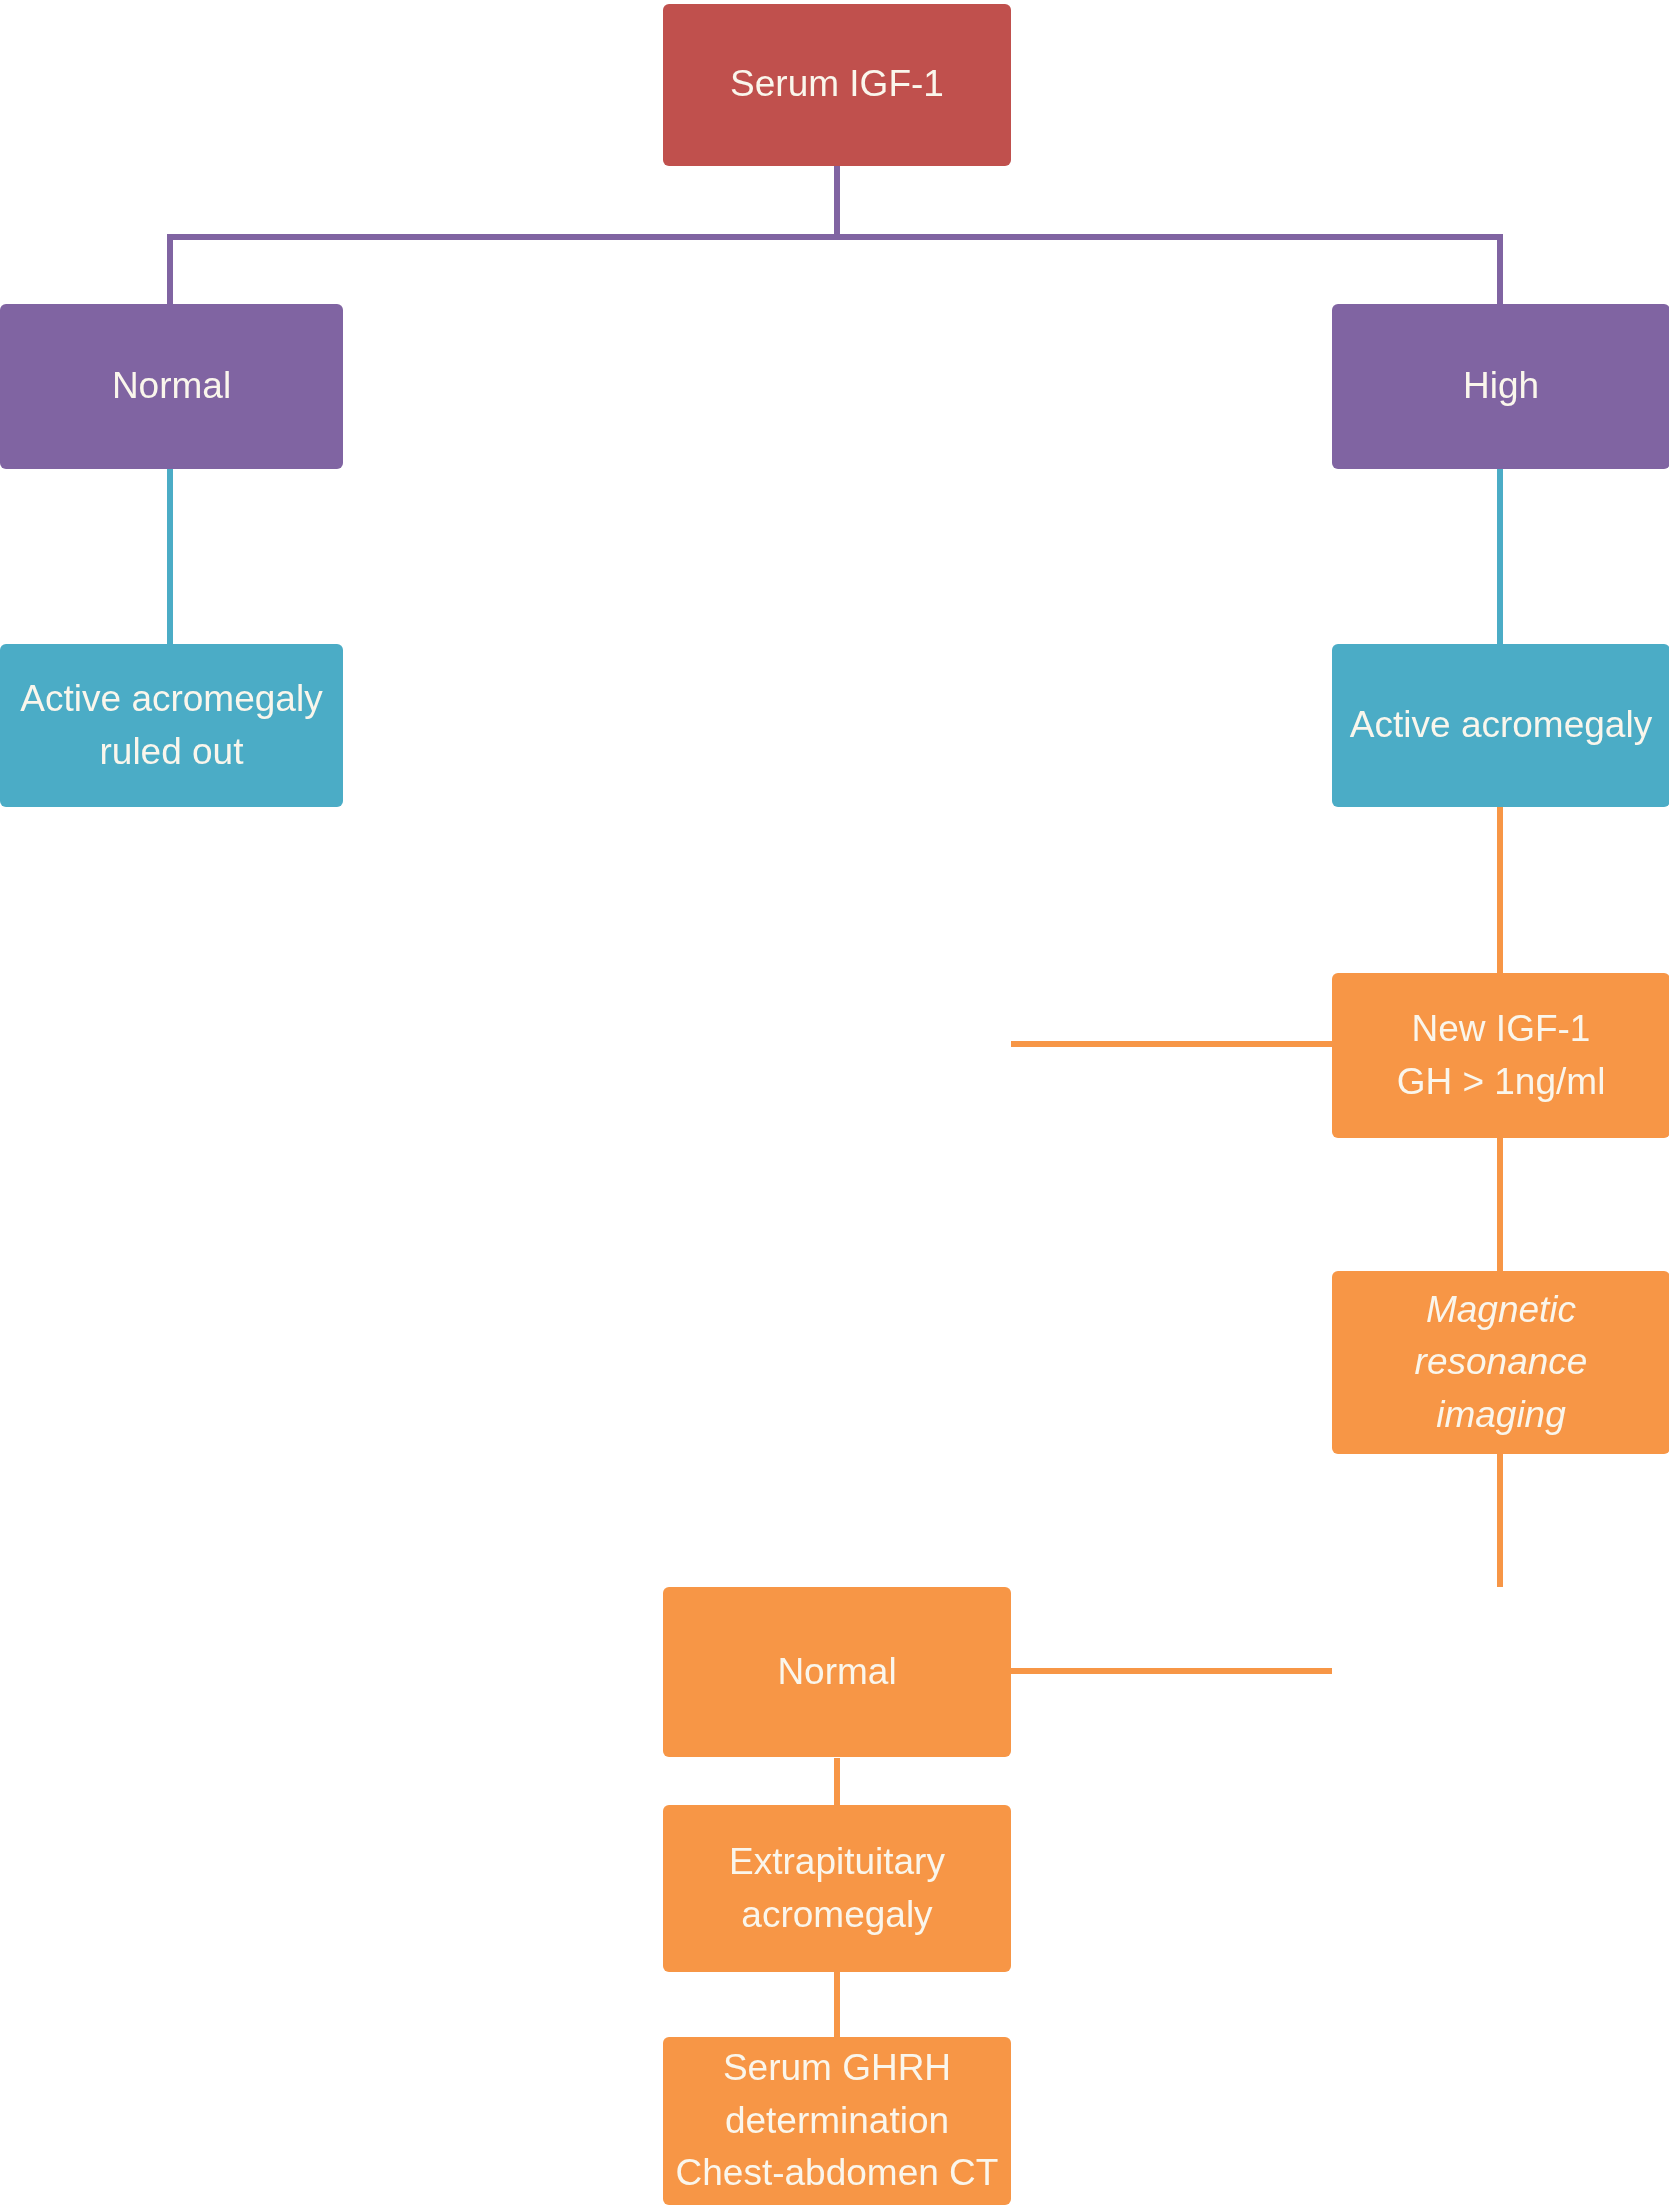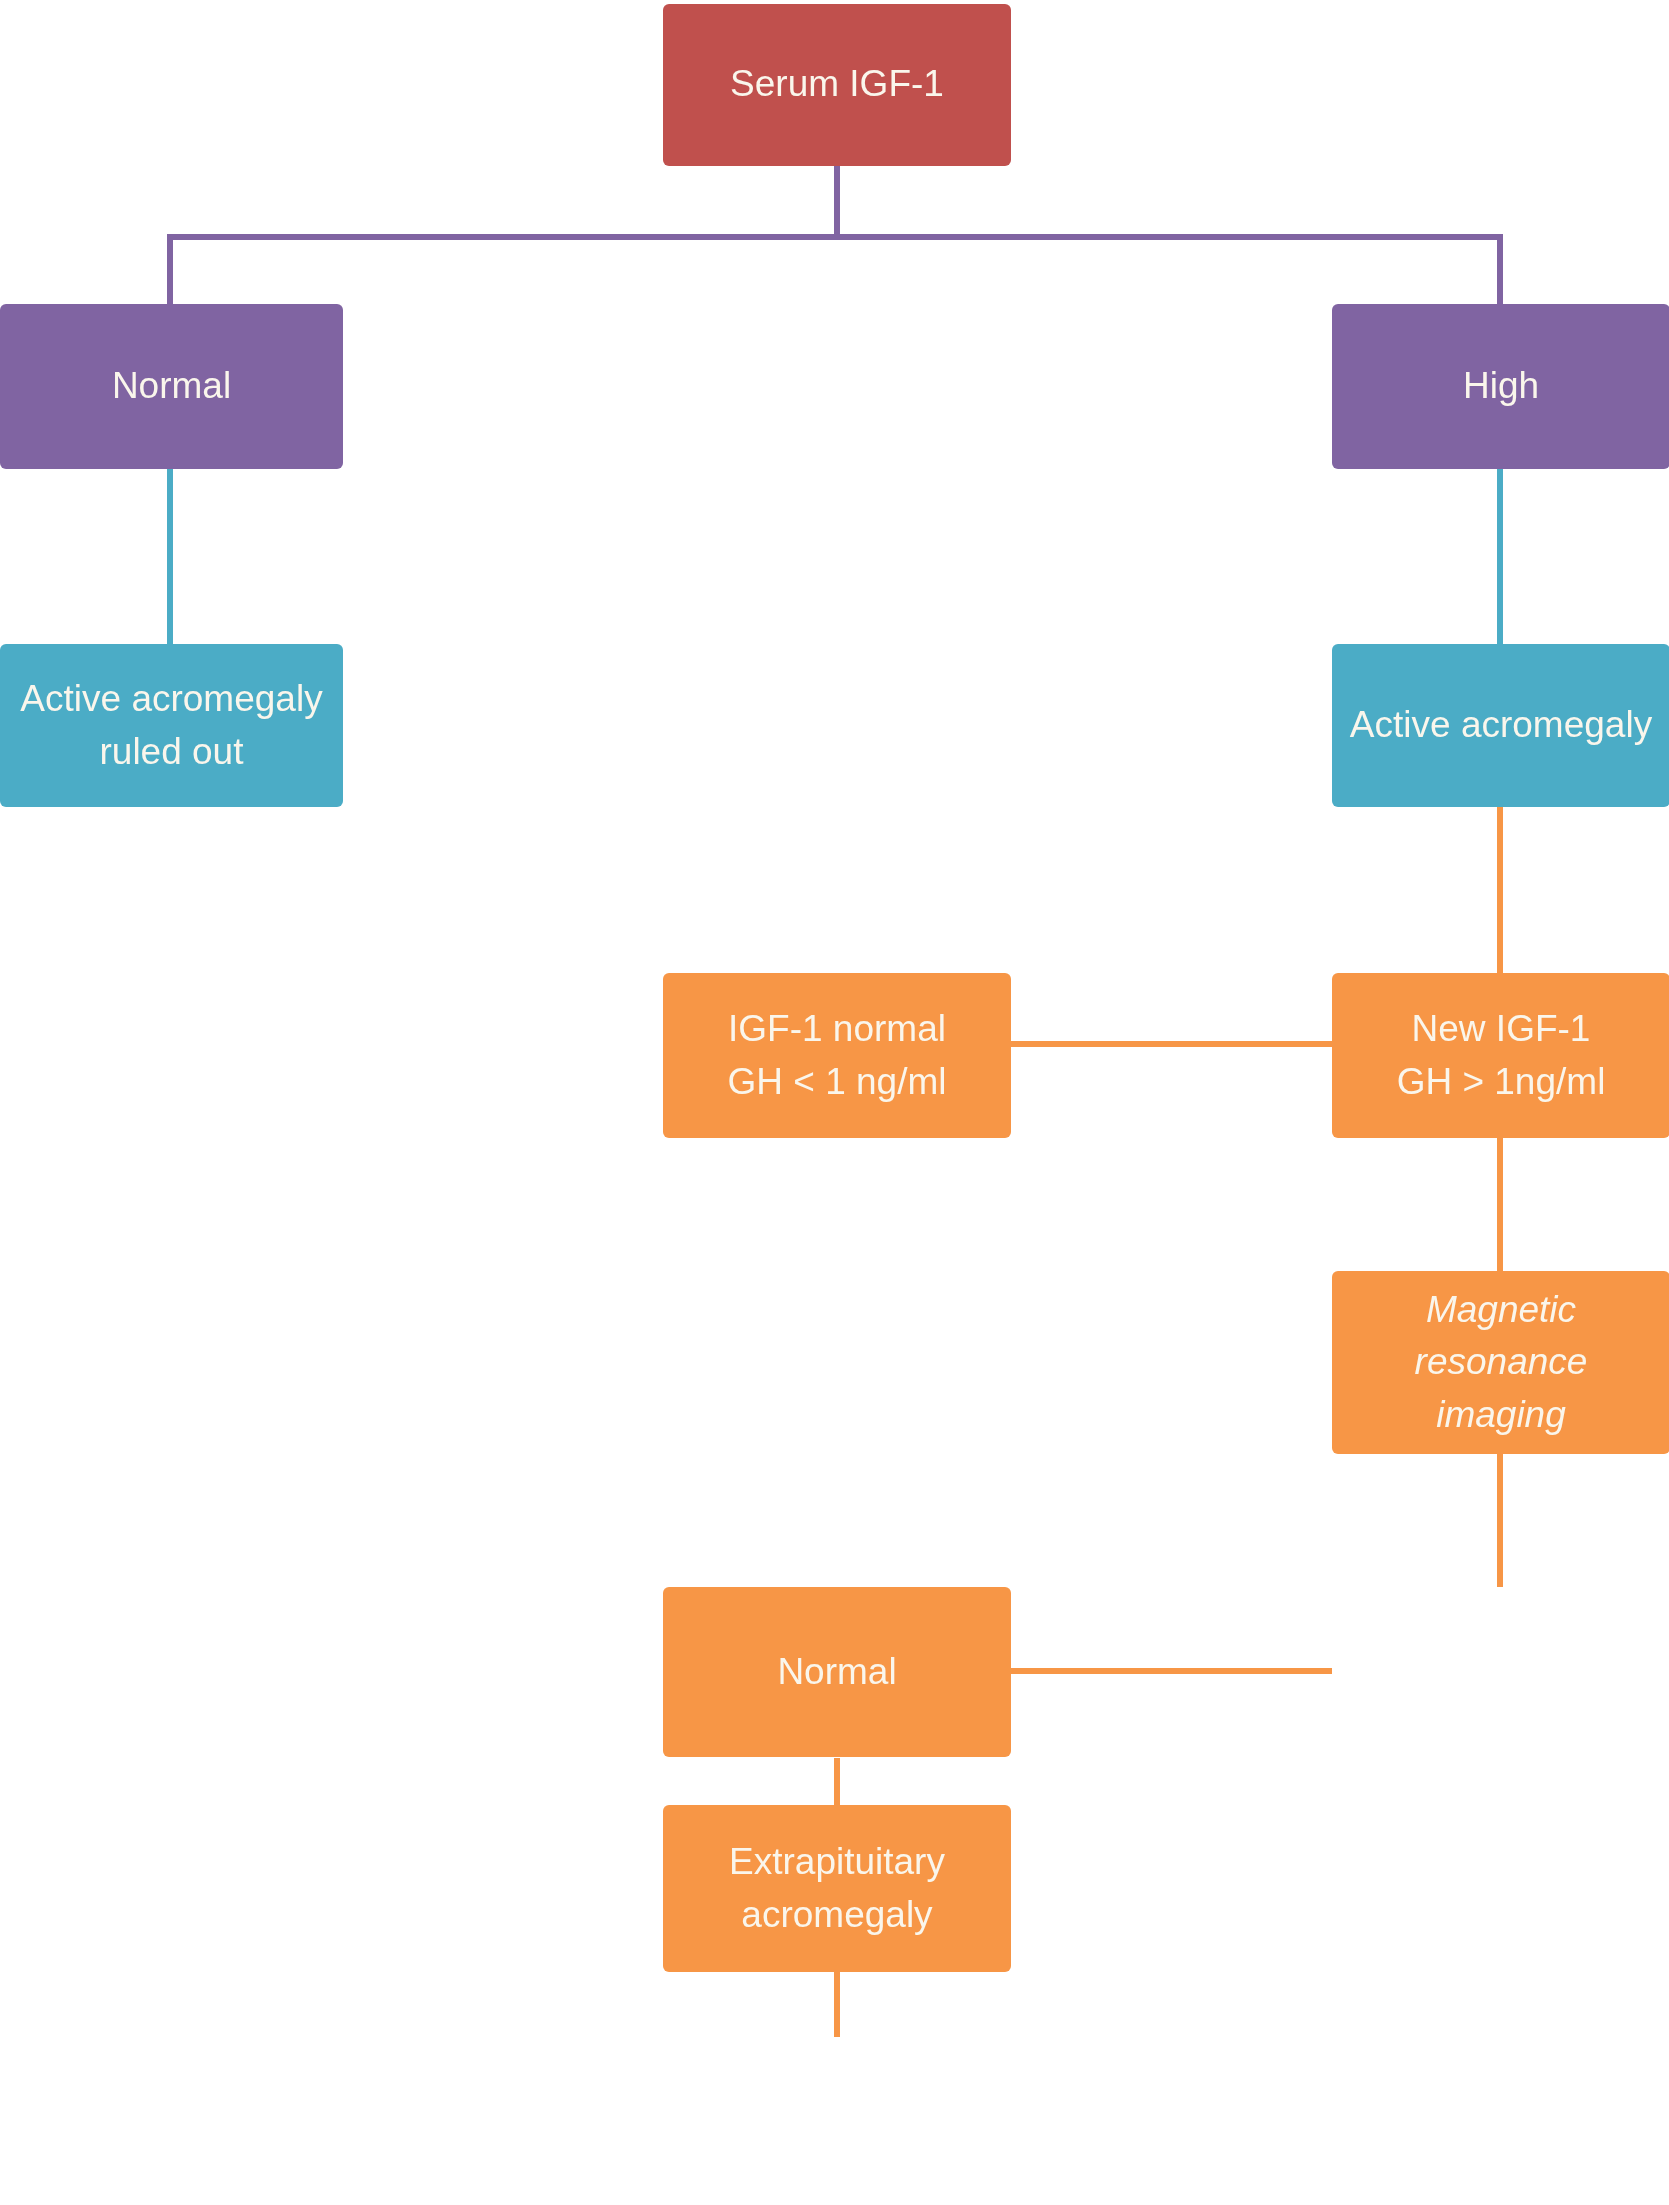--- a/index.html
+++ b/index.html
@@ -57,31 +57,32 @@
 
   <div class="node" style="left: 0px; top: 304px; width: 343px; height: 165px; background-color: rgb(128, 100, 162);">Normal</div>
 
   <div class="node" style="left: 1332px; top: 304px; width: 338px; height: 165px; background-color: rgb(128, 100, 162);">High</div>
 
   <div class="node" style="left: 0px; top: 644px; width: 343px; height: 163px; background-color: rgb(75, 172, 198);">Active acromegaly
 ruled out</div>
 
   <div class="node" style="left: 1332px; top: 644px; width: 338px; height: 163px; background-color: rgb(75, 172, 198);">Active acromegaly</div>
 
-  <div class="node" style="left: 663px; top: 973px; width: 348px; height: 165px; background-color: rgb(247, 150, 70);">IGF-1 normal
-GH &lt; 1 ng/ml</div>
 
   <div class="node" style="left: 1332px; top: 973px; width: 338px; height: 165px; background-color: rgb(247, 150, 70);">New IGF-1
 GH &gt; 1ng/ml</div>
 
   <div class="node" style="left: 1332px; top: 1271px; width: 338px; height: 183px; background-color: rgb(247, 150, 70); font-style: italic;">Magnetic
 resonance
 imaging</div>
 
 
   <div class="node" style="left: 663px; top: 1587px; width: 348px; height: 170px; background-color: rgb(247, 150, 70);">Normal</div>
 
   <div class="node" style="left: 663px; top: 1805px; width: 348px; height: 167px; background-color: rgb(247, 150, 70);">Extrapituitary
 acromegaly</div>
 
+  <div class="node" style="left: 663px; top: 2037px; width: 348px; height: 168px; background-color: rgb(247, 150, 70);">Serum GHRH
+determination
+Chest-abdomen CT</div>
 
 </div>
 
 
 </body></html>

